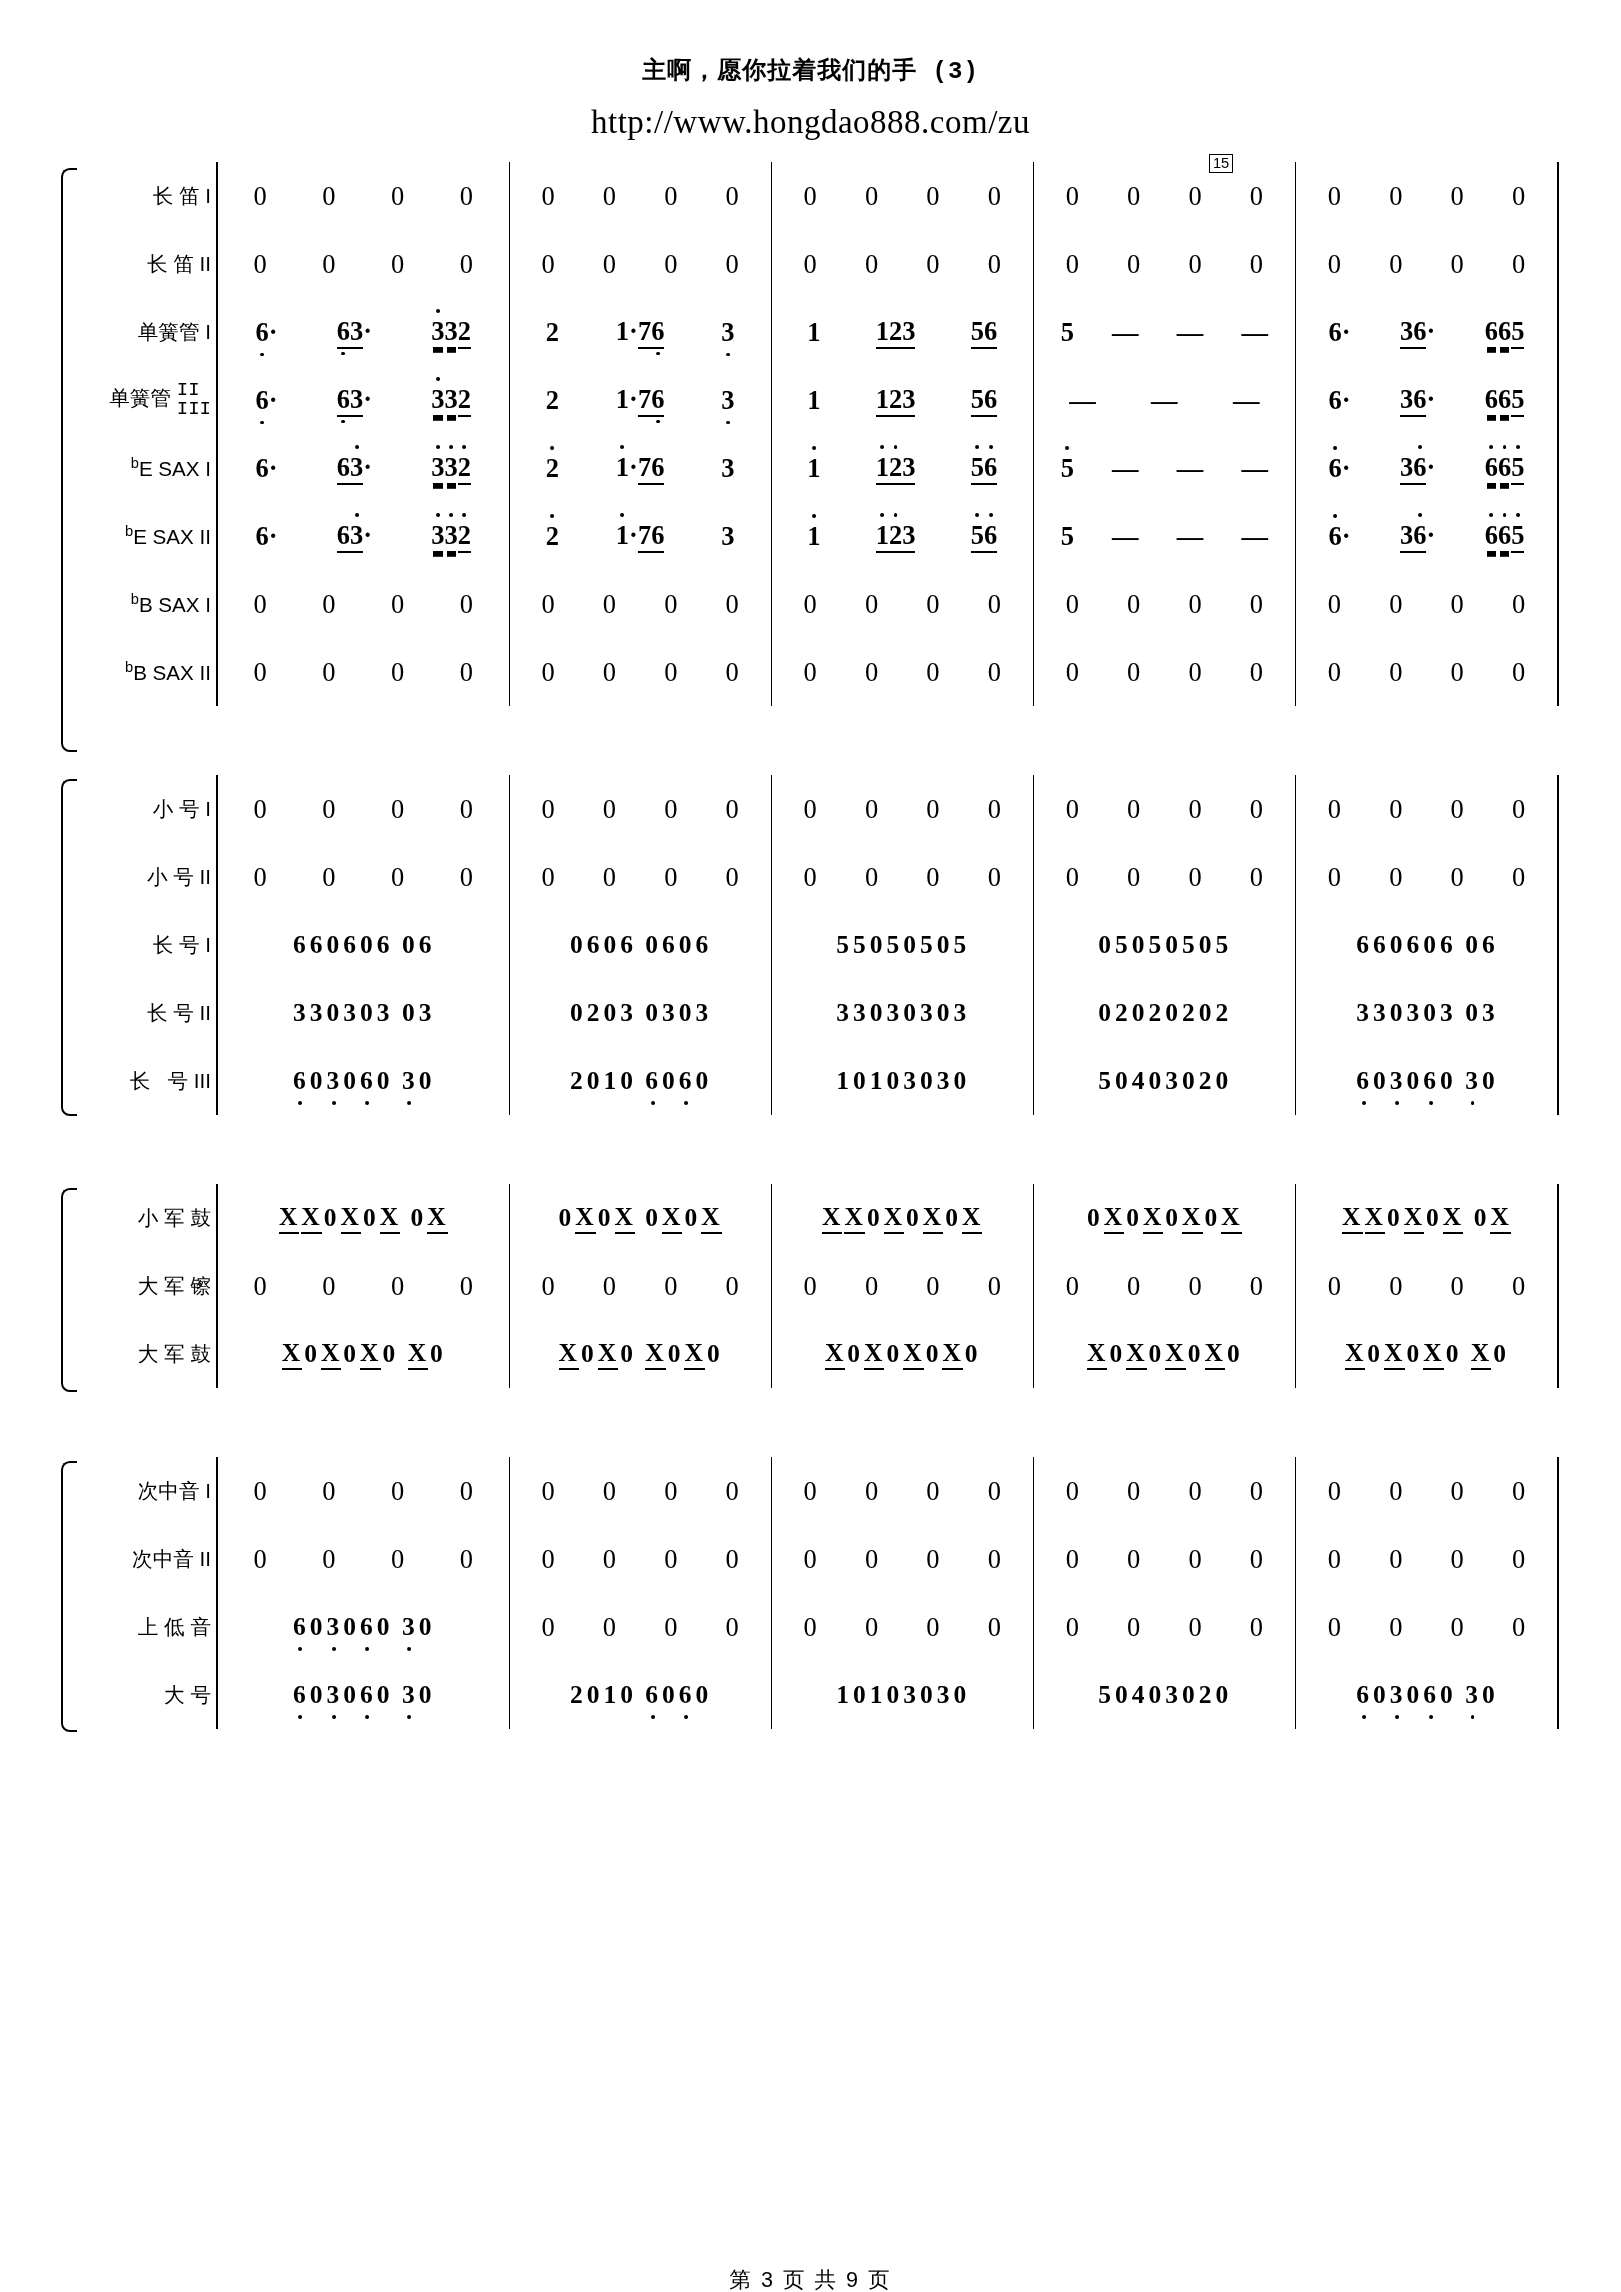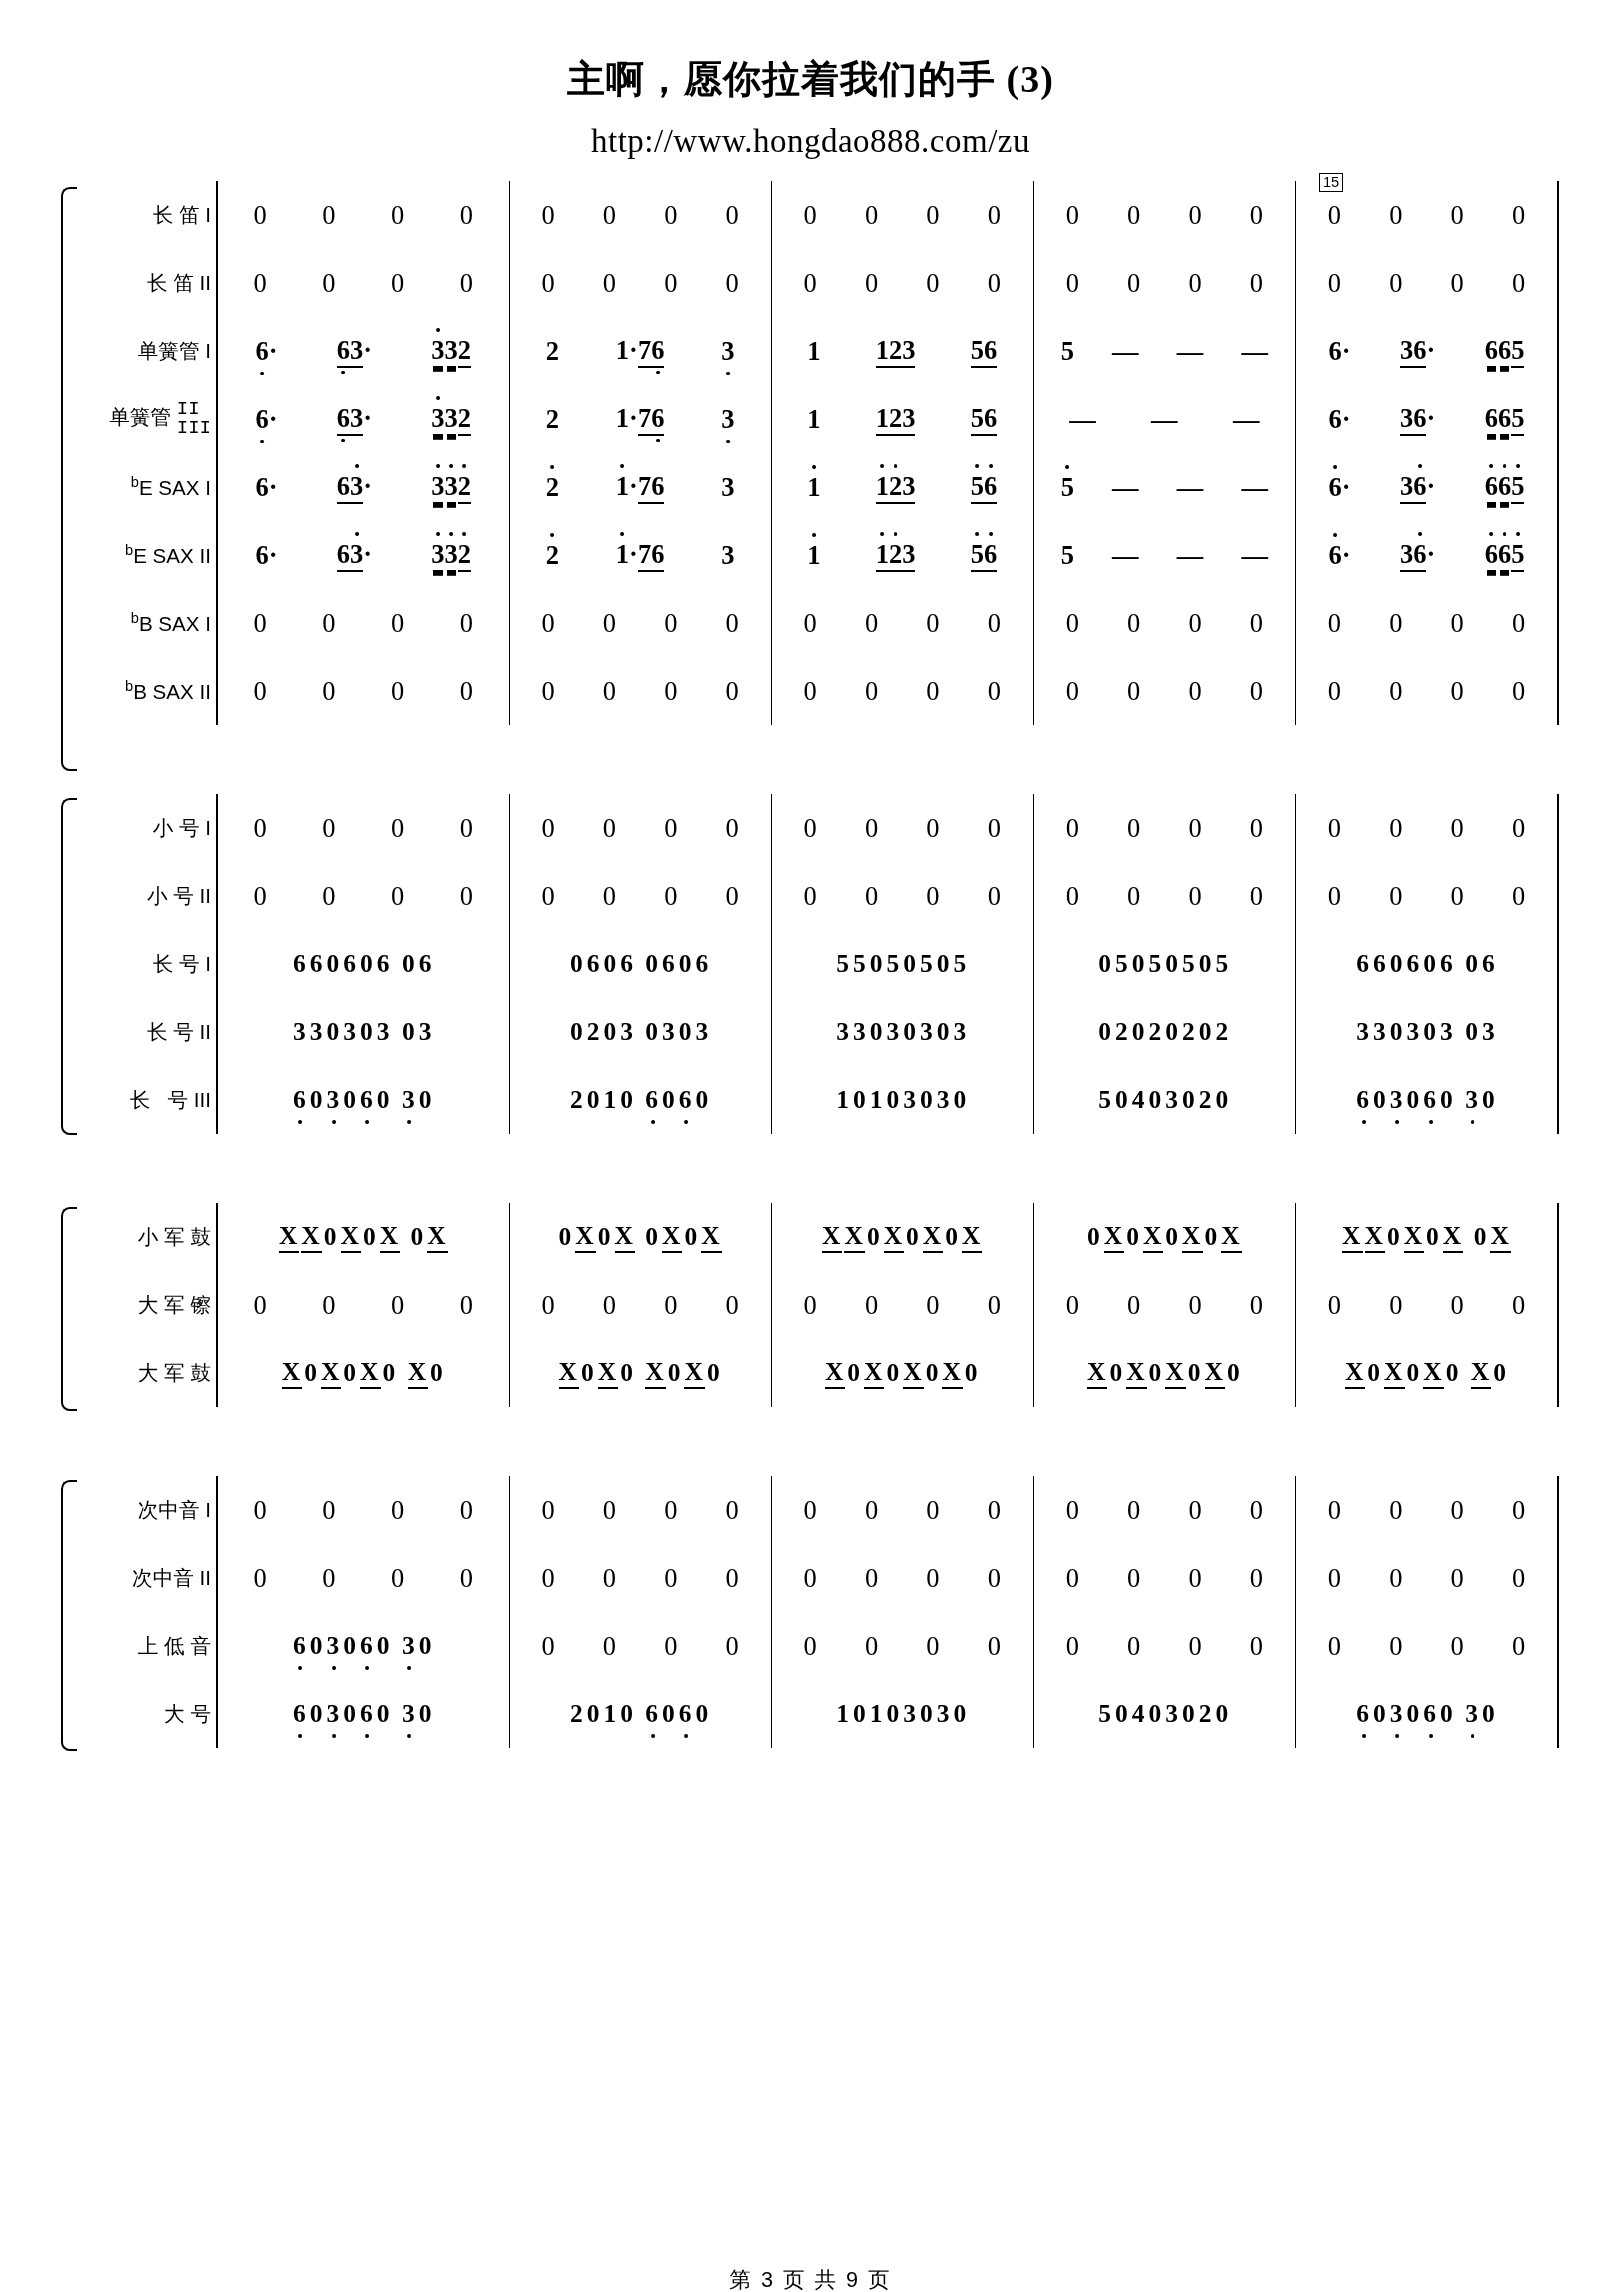--- a/index.html
+++ b/index.html
@@ -17,23 +17,23 @@
   }
   .page {
     position: relative;
     width: 1621px;
     height: 2293px;
     box-sizing: border-box;
     padding: 0;
   }
   .title {
     text-align: center;
-    font-family: Liberation Serif, serif;
+    font-family: Liberation Mono, monospace;
     font-weight: bold;
-    font-size: 38px;
+    font-size: 24px;
     letter-spacing: 1px;
     margin-top: 54px;
   }
   .subtitle {
     text-align: center;
     font-family: "Liberation Serif", serif;
     font-size: 33px;
     margin-top: 17.6px;
     letter-spacing: 0.5px;
   }
@@ -177,21 +177,21 @@
 </head>
 <body>
 
 <div class="page">
 
   <div class="title">主啊，愿你拉着我们的手 (3)</div>
   <div class="subtitle">http://www.hongdao888.com/zu</div>
 
   <div class="score">
 
-    <div class="rehearsal" style="left:1250px; top:-7.8px;">15</div>
+    <div class="rehearsal" style="left:1140px; top:-7.8px;">15</div>
 
     <div class="sysblock">
       <div class="brace" style="top:5.9px; height:580px; left:-7.8px;"></div>
 
       <div class="stave-row">
         <div class="label">长  笛 I</div>
         <div class="measures">
           <div class="measure m1 zeros">
               <span class="cell">0</span>
               <span class="cell">0</span>

